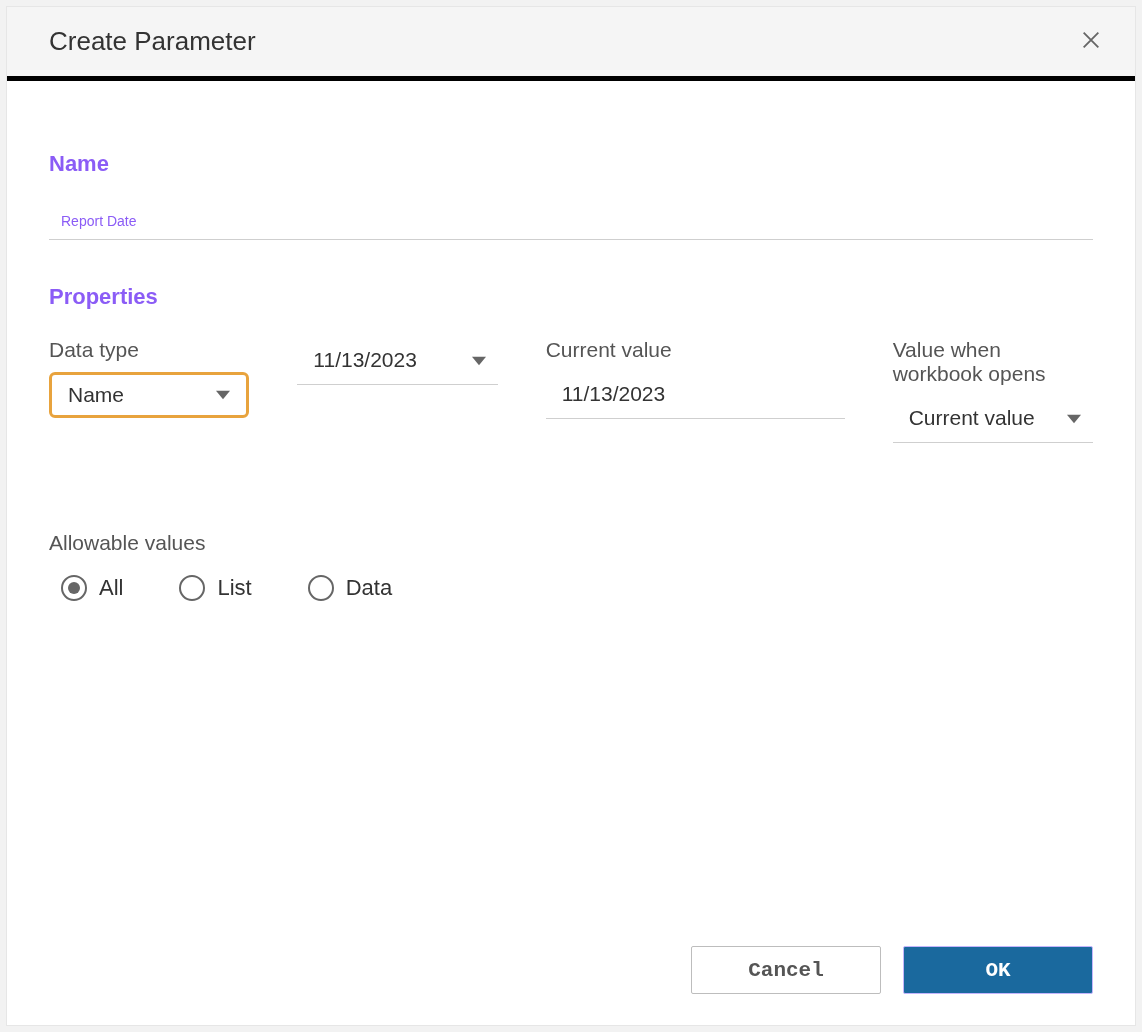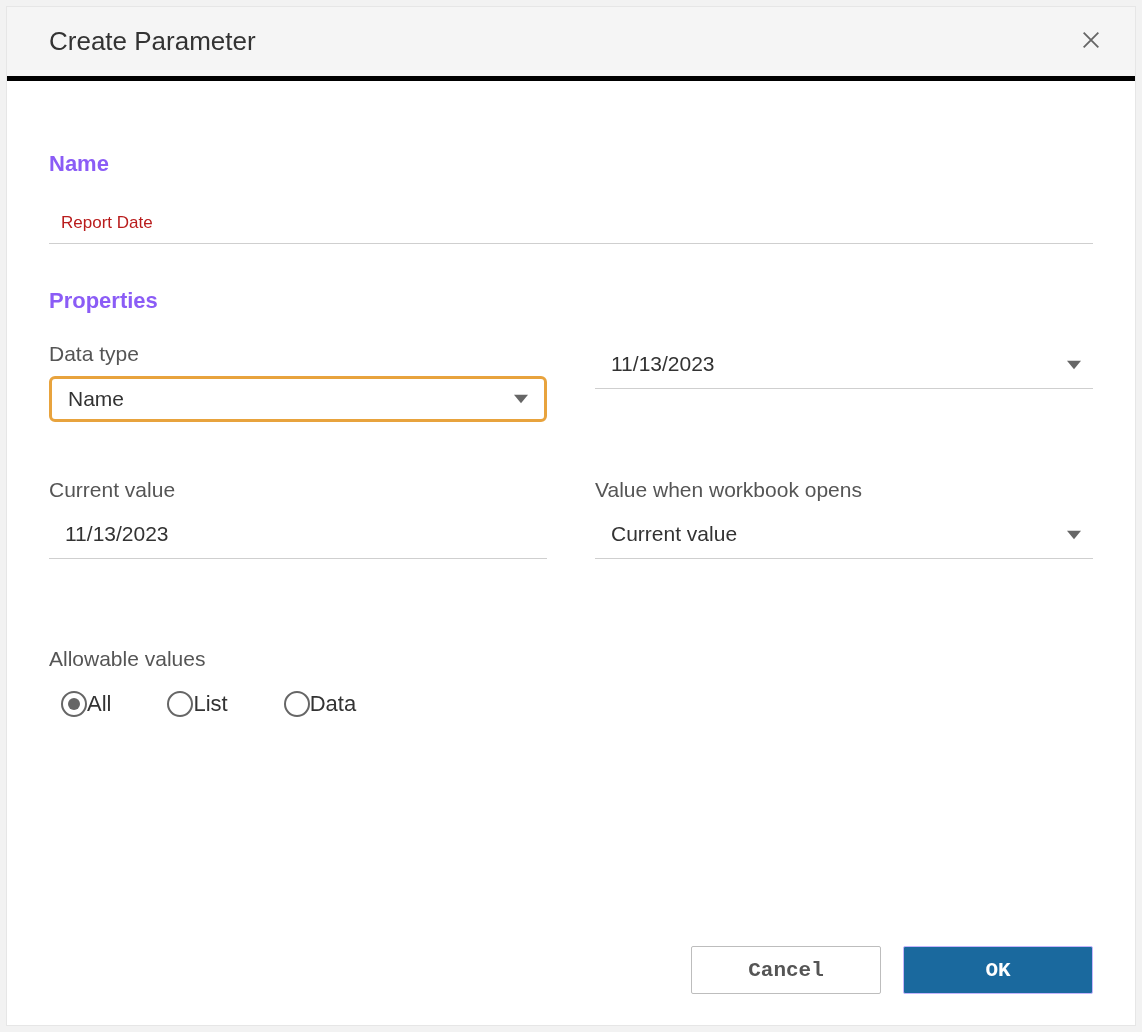--- a/index.html
+++ b/index.html
@@ -58,30 +58,30 @@
     margin-bottom: 28px;
   }
 
   .name-input-wrap {
     margin-bottom: 44px;
   }
   .text-input {
     width: 100%;
     border: none;
     border-bottom: 1px solid #cfcfcf;
-    font-size: 17px;
+    font-size: 14px;
     padding: 8px 12px 10px 12px;
     background: transparent;
-    color: #b91c1c;
+    color: #8b5cf6;
     outline: none;
   }
 
   .props-grid {
     display: grid;
-    grid-template-columns: 1fr 1fr;
+    grid-template-columns: 1fr 1fr 1fr 1fr;
     column-gap: 48px;
     row-gap: 56px;
   }
   .field {
     display: flex;
     flex-direction: column;
   }
   .field-label {
     font-size: 21px;
     color: #555;
@@ -131,21 +131,21 @@
     margin-bottom: 20px;
   }
   .radio-row {
     display: flex;
     gap: 56px;
     padding-left: 12px;
   }
   .radio-item {
     display: flex;
     align-items: center;
-    gap: 0;
+    gap: 12px;
     cursor: pointer;
     font-size: 22px;
     color: #333;
   }
   .radio-circle {
     width: 26px; height: 26px;
     border: 2.5px solid #666;
     border-radius: 50%;
     display: flex; align-items: center; justify-content: center;
   }

